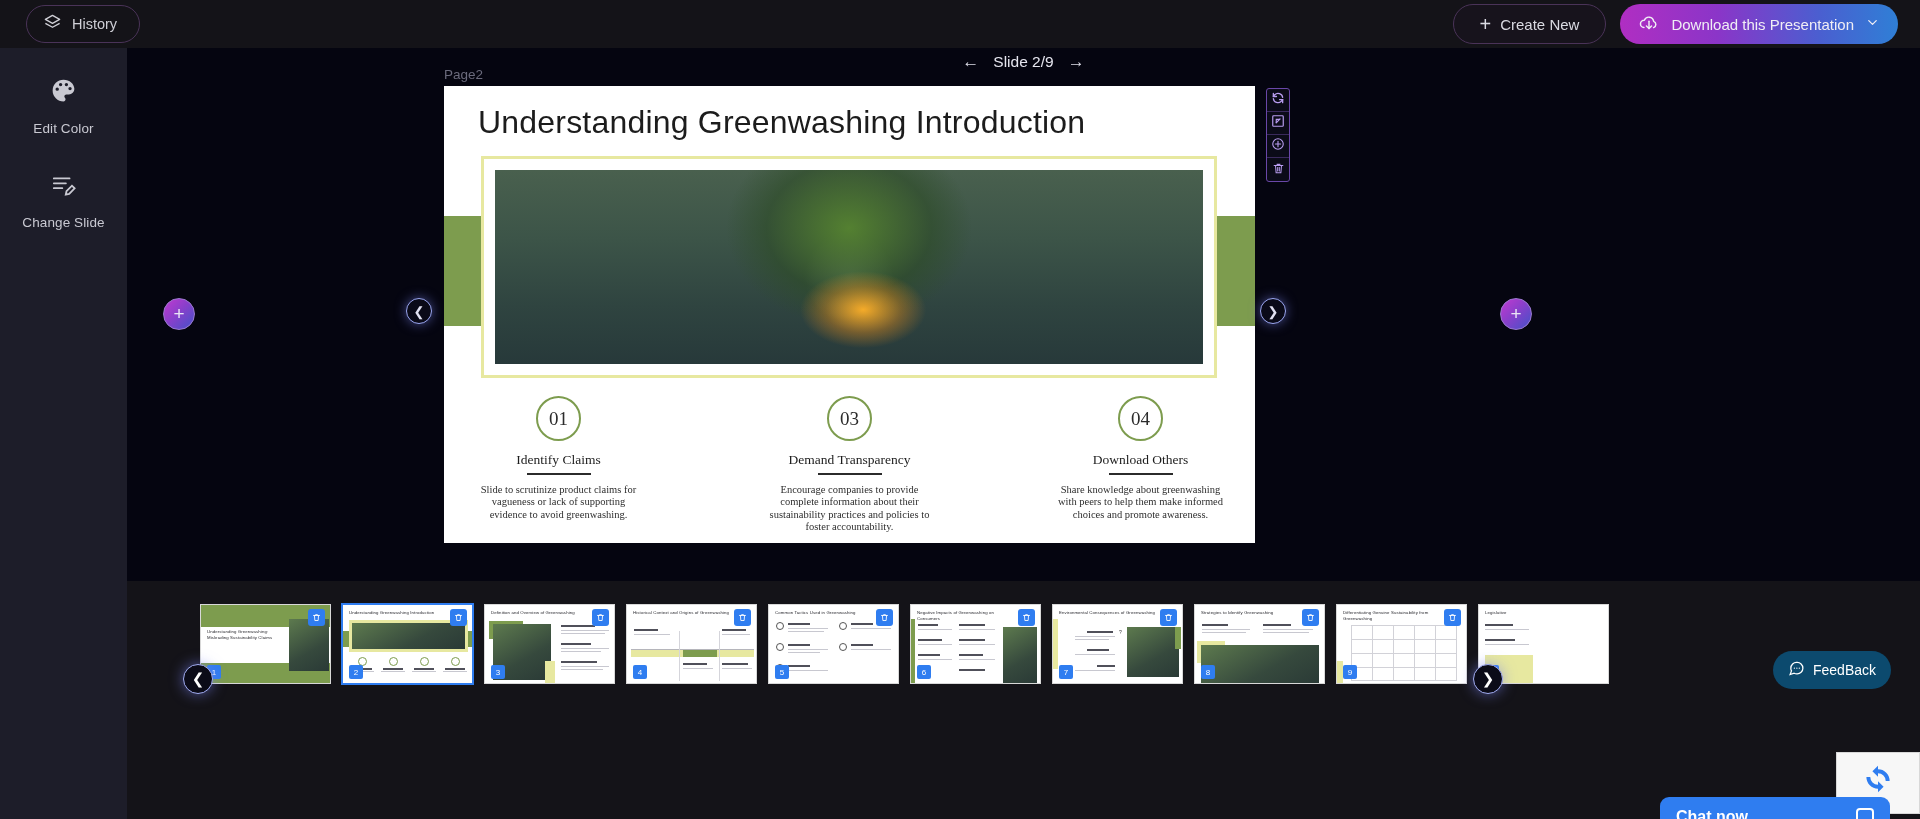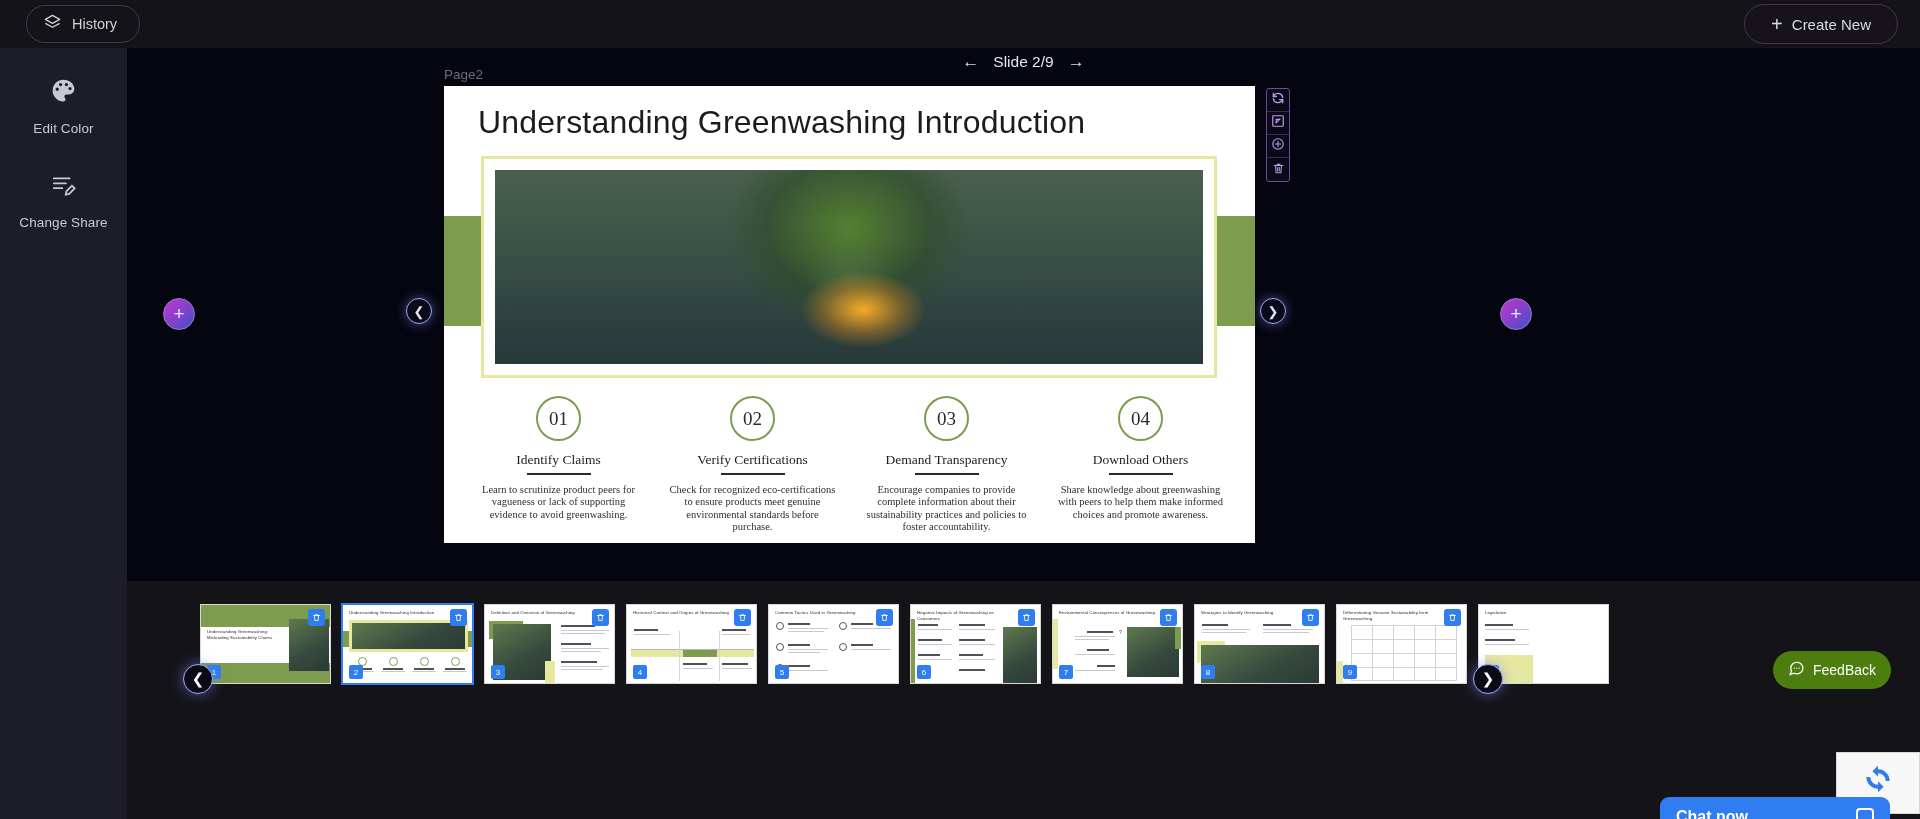--- a/index.html
+++ b/index.html
@@ -181,21 +181,21 @@
   .t-img { position: absolute; background: linear-gradient(150deg,#5d7a4e,#36493d 60%,#2a3a36); }
   .t-band { position: absolute; background: #7d9c4e; }
   .t-yband { position: absolute; background: #e7e8a0; }
   .t-line { position: absolute; background: #c8c8d0; height: 1.3px; }
   .t-head { position: absolute; background: #50505a; height: 2px; }
   .t-box { position: absolute; border: .8px solid #d2d2d8; }
 
   
   .feedback {
     position: absolute; left: 1773px; top: 651px; width: 118px; height: 38px;
-    background: #4d7c0f; border-radius: 19px; color: #fff;
+    background: #0c4a6e; border-radius: 19px; color: #fff;
     display: flex; align-items: center; justify-content: center; gap: 8px;
     font-size: 14px; cursor: pointer; z-index: 50;
   }
   .chat-widget {
     position: absolute; left: 1660px; top: 797px; width: 230px; height: 40px;
     background: #2f7df0; border-radius: 9px 9px 0 0; z-index: 60;
     display: flex; align-items: center; padding: 0 16px;
     color: #fff; font-weight: bold; font-size: 16px; cursor: pointer;
   }
   .chat-sq {
@@ -224,20 +224,35 @@
         </svg>
       </span>
       <span>History</span>
     </div>
 
     <div class="topbar-right">
       <div class="create-btn">
         <span class="plus-glyph icn">+</span>
         <span>Create New</span>
       </div>
+      <div class="download-btn">
+        <span class="icn">
+          <svg width="22" height="22" viewBox="0 0 24 24" fill="none" stroke="#f0eef5" stroke-width="1.6" stroke-linecap="round" stroke-linejoin="round">
+            <path d="M6.5 17a4 4 0 0 1 .4-8 5.3 5.3 0 0 1 10.2 1.2A3.6 3.6 0 0 1 17 17"></path>
+            <line x1="12" y1="10" x2="12" y2="18"></line>
+              <polyline points="9.2,15.2 12,18 14.8,15.2"></polyline>
+          </svg>
+        </span>
+        <span>Download this Presentation</span>
+        <span class="icn">
+          <svg width="15" height="15" viewBox="0 0 24 24" fill="none" stroke="#f0eef5" stroke-width="2" stroke-linecap="round" stroke-linejoin="round">
+              <polyline points="6,9 12,15 18,9"></polyline>
+            </svg>
+        </span>
+      </div>
     </div>
   </div>
 
   <div class="sidebar">
     <div class="side-item">
       <span class="icn">
         <svg width="29" height="29" viewBox="0 0 24 24" fill="#c9c9d2">
           <path d="M12 3a9 9 0 0 0 0 18c1 0 1.7-.8 1.7-1.7 0-.5-.2-.9-.5-1.2-.3-.3-.5-.7-.5-1.1 0-1 .8-1.7 1.7-1.7h2A4.6 4.6 0 0 0 21 10.7C21 6.4 17 3 12 3zM6.8 12.3a1.4 1.4 0 1 1 0-2.8 1.4 1.4 0 0 1 0 2.8zm2.8-3.8a1.4 1.4 0 1 1 0-2.8 1.4 1.4 0 0 1 0 2.8zm4.8 0a1.4 1.4 0 1 1 0-2.8 1.4 1.4 0 0 1 0 2.8zm3 3.3a1.4 1.4 0 1 1 0-2.8 1.4 1.4 0 0 1 0 2.8z"></path>
         </svg>
       </span>
@@ -245,21 +260,21 @@
     </div>
     <div class="side-item">
       <span class="icn">
         <svg width="29" height="29" viewBox="0 0 24 24" fill="none" stroke="#c9c9d2" stroke-width="1.5" stroke-linecap="round">
           <line x1="4" y1="7" x2="17" y2="7"></line>
             <line x1="4" y1="11" x2="14" y2="11"></line>
             <line x1="4" y1="15" x2="11" y2="15"></line>
           <path d="M14.5 17.5 19 13l2.2 2.2-4.5 4.5-2.8.6z"></path>
         </svg>
       </span>
-      <span class="side-item-label">Change Share</span>
+      <span class="side-item-label">Change Slide</span>
     </div>
   </div>
 
   <div class="stage">
 
     <div class="slide-nav">
       <span class="arrow icn">←</span>
       <span>Slide 2/9</span>
       <span class="arrow icn">→</span>
     </div>
@@ -277,27 +292,21 @@
       <div class="green-bar right"></div>
       <div class="photo-frame">
         <div class="photo"></div>
       </div>
 
       <div class="steps">
         <div class="step">
           <div class="step-circle">01</div>
           <div class="step-head">Identify Claims</div>
           <div class="step-rule"></div>
-          <div class="step-body">Learn to scrutinize product peers for vagueness or lack of supporting evidence to avoid greenwashing.</div>
-        </div>
-        <div class="step">
-          <div class="step-circle">02</div>
-          <div class="step-head">Verify Certifications</div>
-          <div class="step-rule"></div>
-          <div class="step-body">Check for recognized eco-certifications to ensure products meet genuine environmental standards before purchase.</div>
+          <div class="step-body">Slide to scrutinize product claims for vagueness or lack of supporting evidence to avoid greenwashing.</div>
         </div>
         <div class="step">
           <div class="step-circle">03</div>
           <div class="step-head">Demand Transparency</div>
           <div class="step-rule"></div>
           <div class="step-body">Encourage companies to provide complete information about their sustainability practices and policies to foster accountability.</div>
         </div>
         <div class="step">
           <div class="step-circle">04</div>
           <div class="step-head">Download Others</div>

